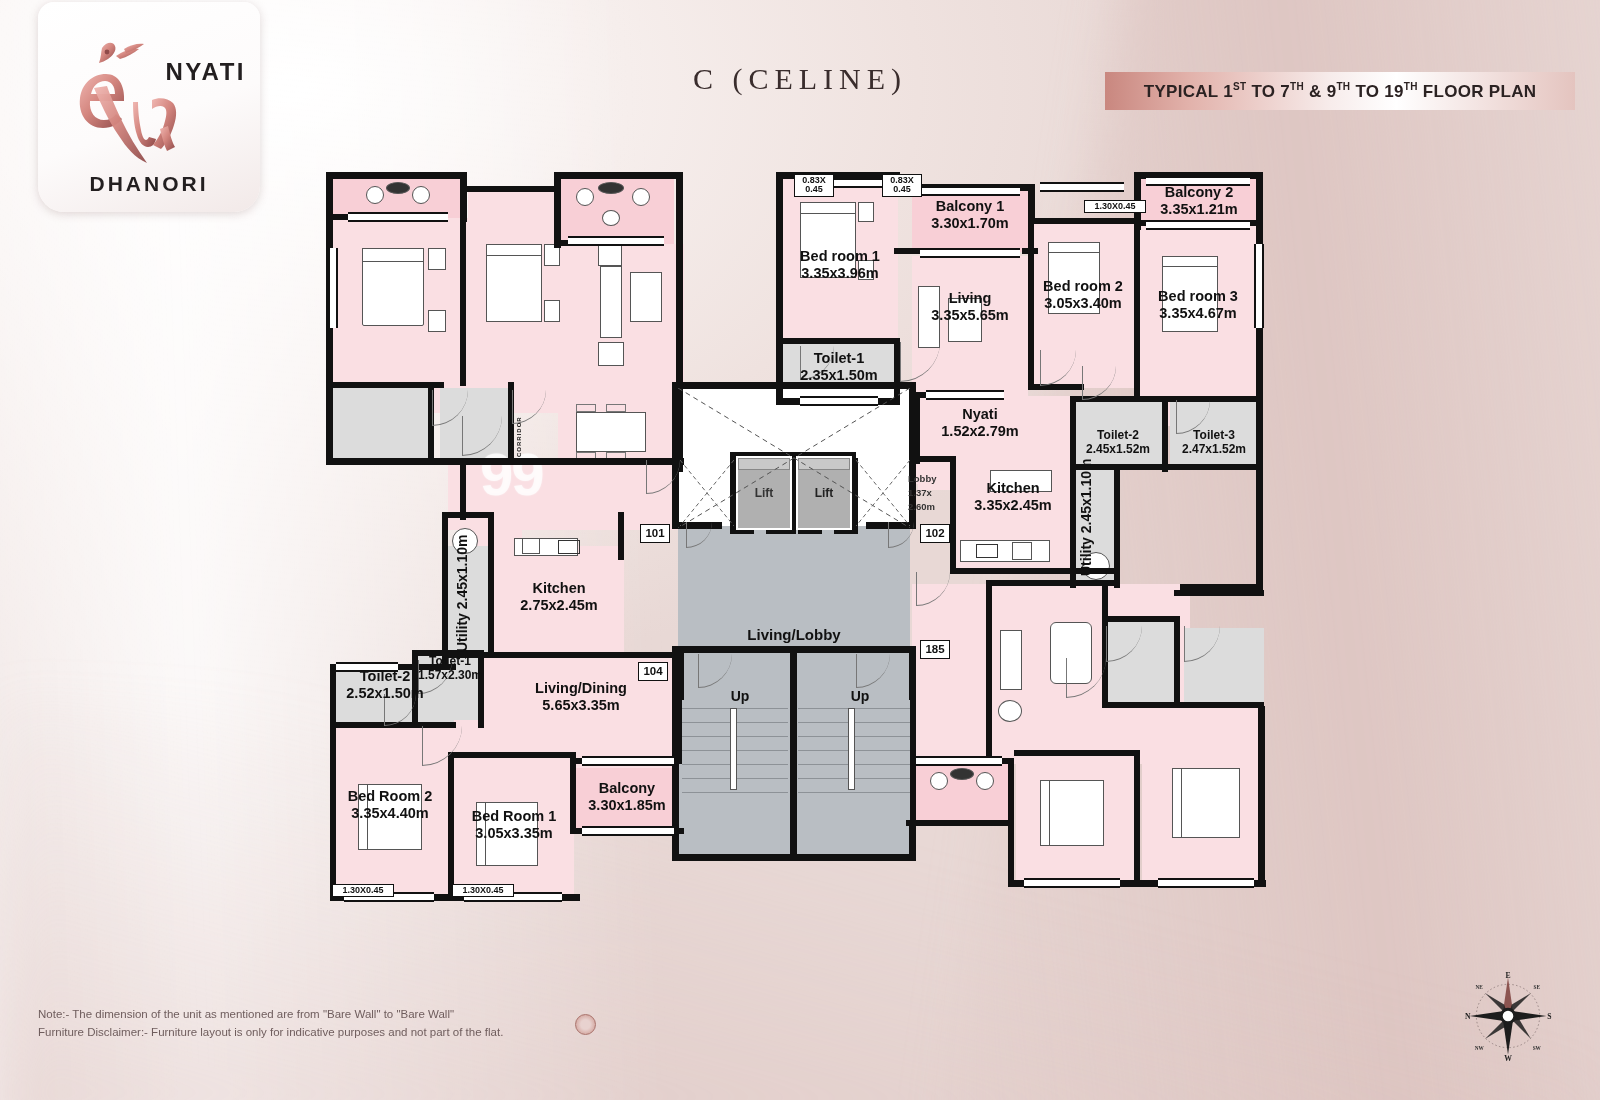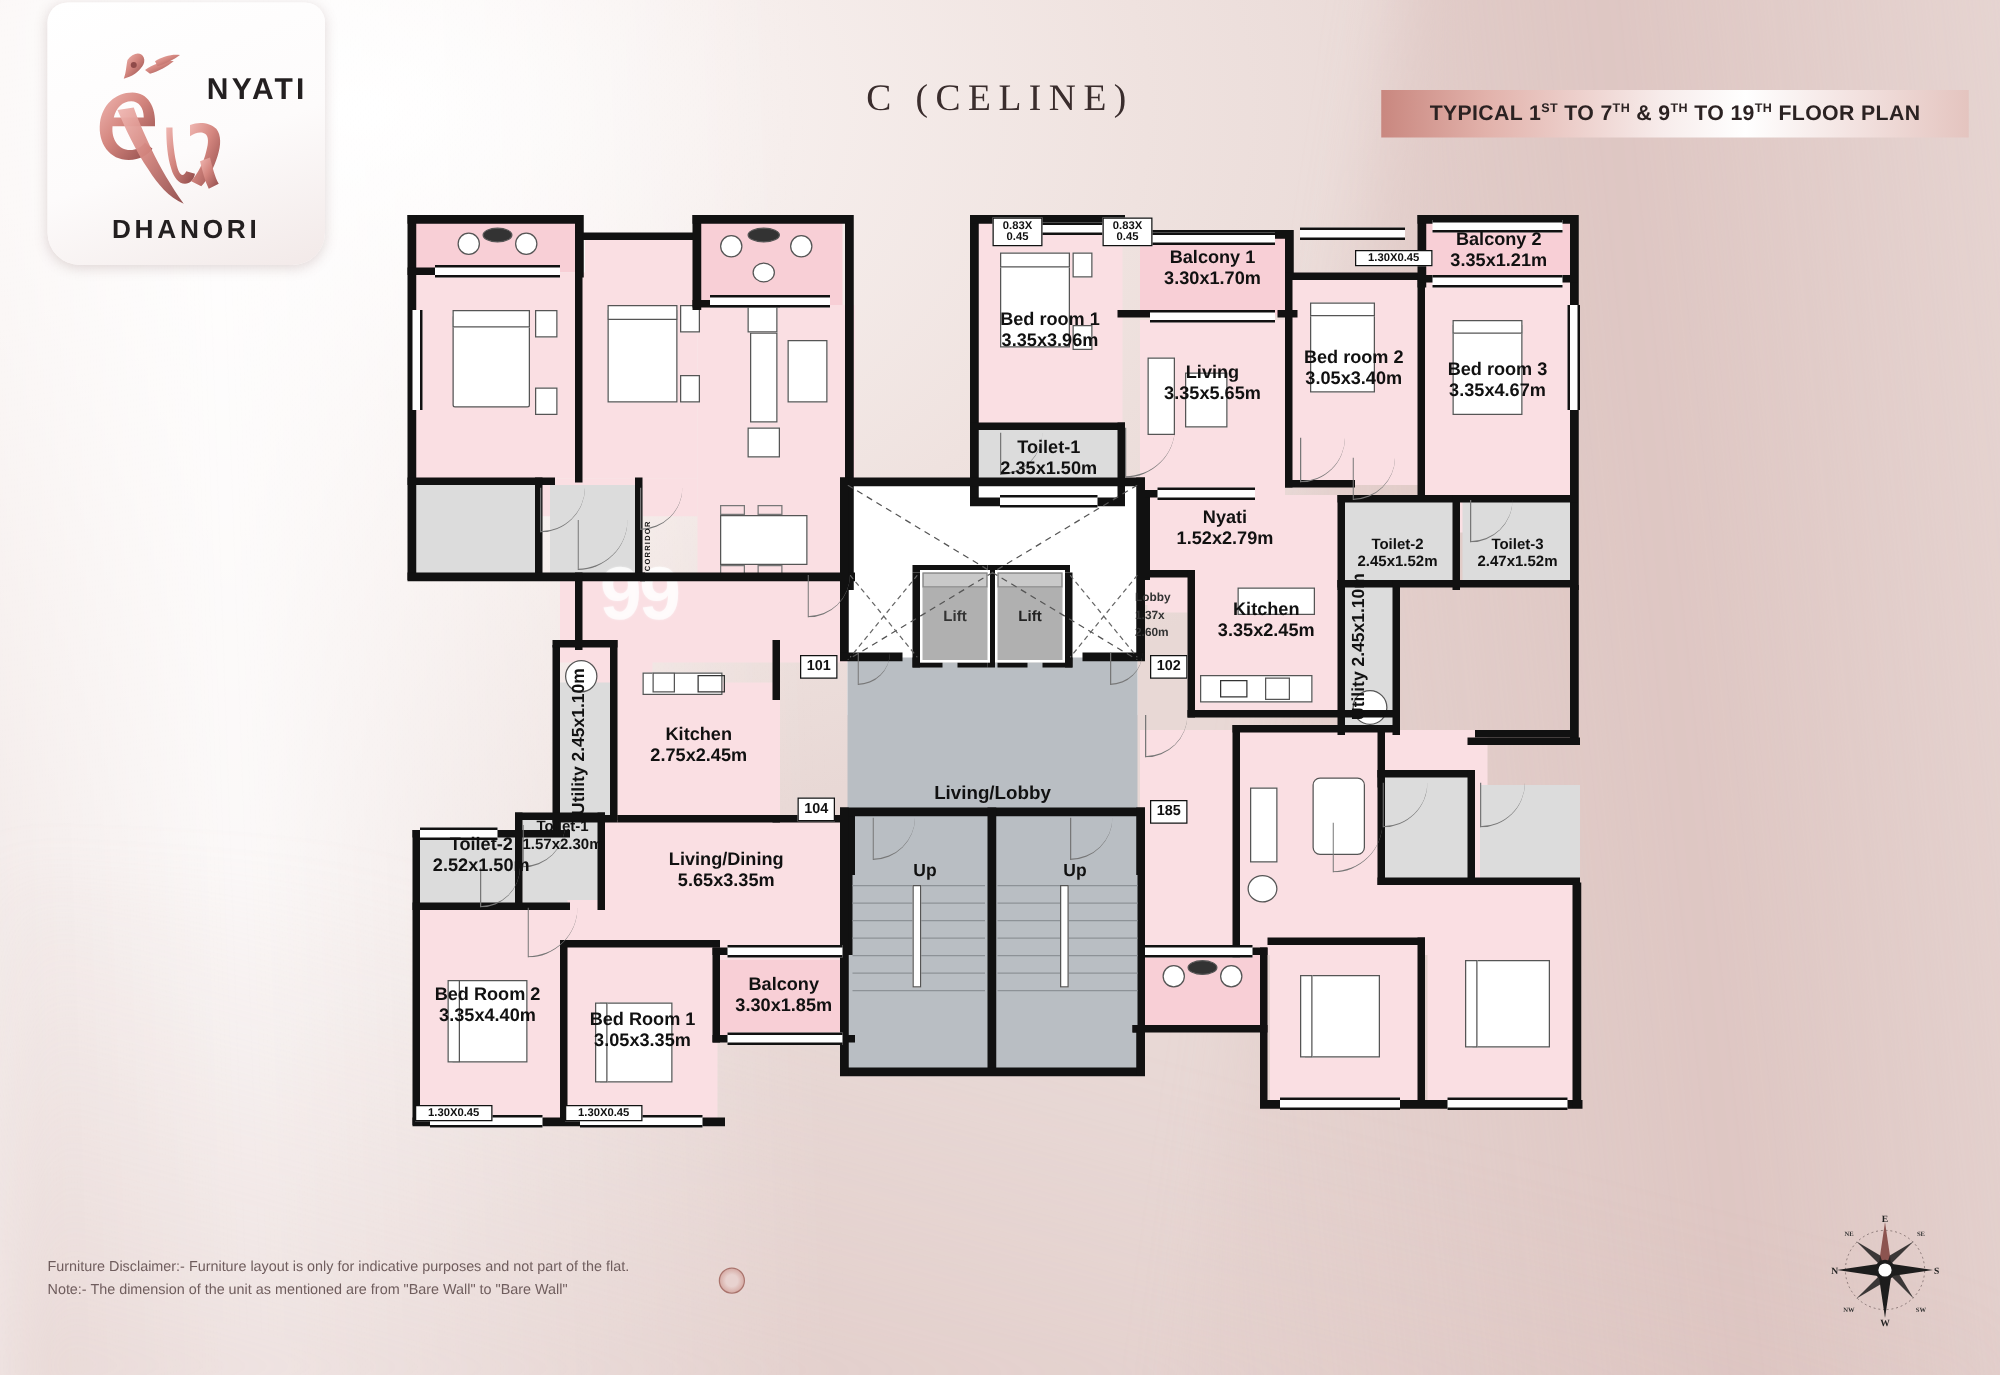--- a/index.html
+++ b/index.html
@@ -436,21 +436,21 @@
     <div class="door" style="left:556px;top:494px;width:34px;height:34px;"></div>
     <div class="door" style="left:386px;top:362px;width:26px;height:26px;"></div>
     <div class="door" style="left:588px;top:362px;width:26px;height:26px;"></div>
     <div class="door" style="left:346px;top:300px;width:34px;height:34px;"></div>
     <div class="door" style="left:616px;top:412px;width:34px;height:34px;"></div>
   </div>
 
   <div class="unitno" style="left:340px;top:364px;">101</div>
   <div class="unitno" style="left:620px;top:364px;">102</div>
   <div class="unitno" style="left:620px;top:480px;">185</div>
-  <div class="unitno" style="left:338px;top:478px;">104</div>
+  <div class="unitno" style="left:338px;top:502px;">104</div>
 
   <div class="lbl" style="left:480px;top:88px;width:120px;">
     <span>Bed room 1</span><br>
     <span>3.35x3.96m</span>
   </div>
   <div class="lbl" style="left:610px;top:38px;width:120px;">
     <span>Balcony 1</span><br>
     <span>3.30x1.70m</span>
   </div>
   <div class="lbl" style="left:610px;top:130px;width:120px;">
@@ -544,22 +544,22 @@
   </div>
   <div class="dimbox" style="left:32px;top:724px;width:62px;">
     <span>1.30X0.45</span>
   </div>
   <div class="dimbox" style="left:152px;top:724px;width:62px;">
     <span>1.30X0.45</span>
   </div>
 </div>
 
 <div id="disclaimer">
+  <div>Note:- The dimension of the unit as mentioned are from "Bare Wall" to "Bare Wall"</div>
   <div>Furniture Disclaimer:- Furniture layout is only for indicative purposes and not part of the flat.</div>
-  <div>Note:- The dimension of the unit as mentioned are from "Bare Wall" to "Bare Wall"</div>
 </div>
 
 <div id="rera">
   <span class="seal"></span>
 </div>
 
 <svg id="compass" viewBox="0 0 100 100">
   <g transform="rotate(90 50 50)">
     <circle cx="50" cy="50" r="33" fill="none" stroke="#6b5b5b" stroke-width=".6" stroke-dasharray="1.6 2.4"></circle>
     <g fill="#1d1d1d">

